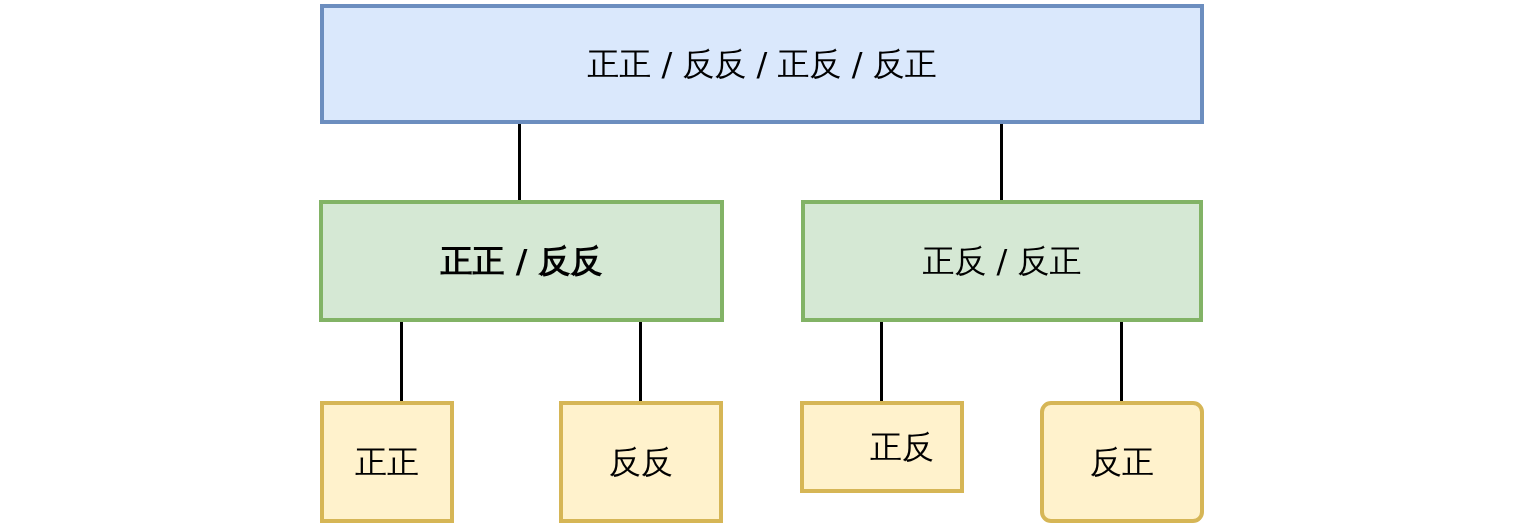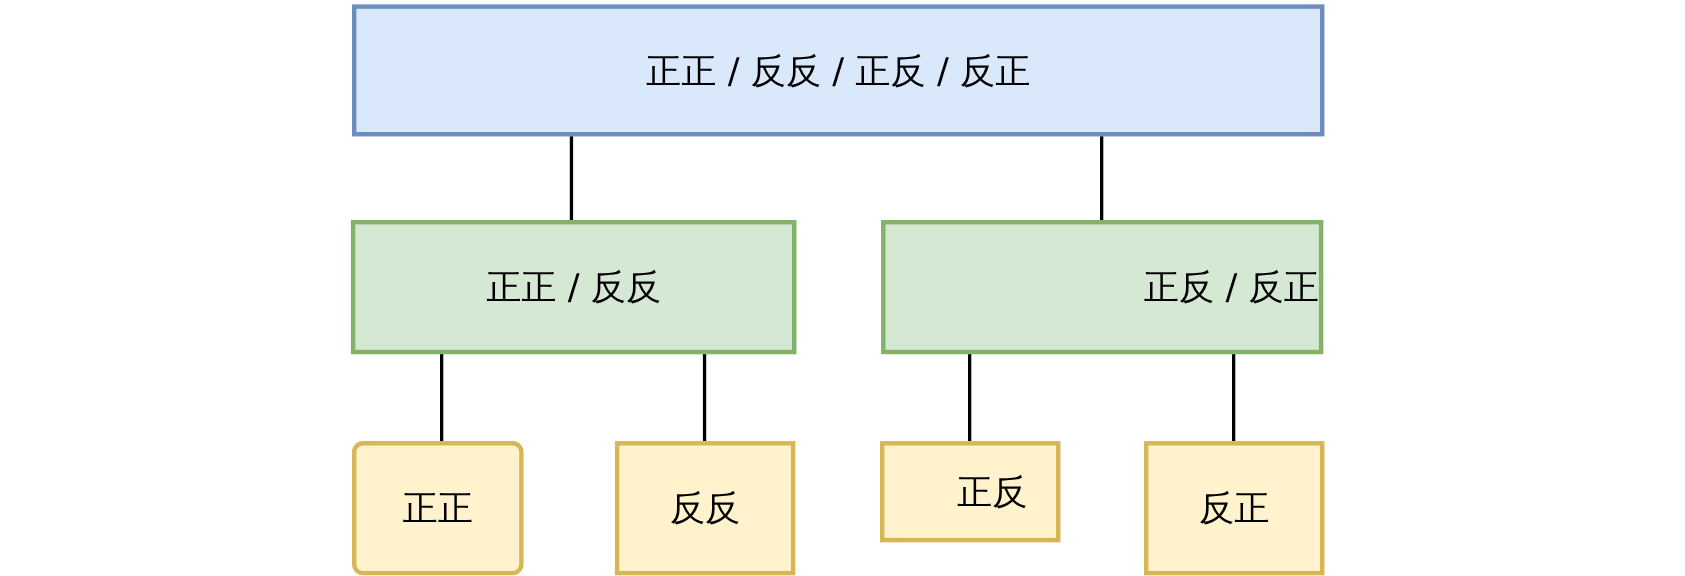--- a/index.html
+++ b/index.html
@@ -25,26 +25,26 @@
     justify-content: center;
     color: #000000;
   }
   .node .label {
     font-size: 32px;
     line-height: 1;
     white-space: nowrap;
     color: #000000;
   }
   .node.root   { left: 320px;  top: 4px;   width: 884px; height: 120px; }
-  .node.branch-0 { left: 319px; top: 200px; width: 405px; height: 122px; }
+  .node.branch-0 { left: 319px; top: 200px; width: 405px; height: 122px; font-weight: bold; }
   .node.branch-1 { left: 801px; top: 200px; width: 402px; height: 122px; }
-  .node.leaf-0 { left: 320px;  top: 401px; width: 156px; height: 122px; border-radius: 10px; }
+  .node.leaf-0 { left: 320px;  top: 401px; width: 134px; height: 122px; }
   .node.leaf-1 { left: 559px;  top: 401px; width: 164px; height: 122px; text-align: right; }
   .node.leaf-2 { left: 800px;  top: 401px; width: 164px; height: 92px; padding-left: 40px; }
-  .node.leaf-3 { left: 1040px; top: 401px; width: 164px; height: 122px; }
+  .node.leaf-3 { left: 1040px; top: 401px; width: 164px; height: 122px; border-radius: 11px; }
   .connector {
     position: absolute;
     width: 3px;
     background: #000000;
   }
   .connector.c-root-0 { left: 518px;  top: 124px; height: 76px; }
   .connector.c-root-1 { left: 1000px; top: 124px; height: 76px; }
   .connector.c-leaf-0 { left: 400px;  top: 322px; height: 79px; }
   .connector.c-leaf-1 { left: 639px;  top: 322px; height: 79px; }
   .connector.c-leaf-2 { left: 880px;  top: 322px; height: 79px; }
@@ -58,21 +58,21 @@
   <div class="node root" style="background-color: rgb(218, 232, 252); border-color: rgb(108, 142, 191);">
     <span class="label">正正 / 反反 / 正反 / 反正</span>
   </div>
 
   <div class="connector c-root-0" style="background-color: rgb(0, 0, 0);"></div>
   <div class="connector c-root-1" style="background-color: rgb(0, 0, 0);"></div>
 
   <div class="node branch-0" style="background-color: rgb(213, 232, 212); border-color: rgb(130, 179, 102);">
     <span class="label">正正 / 反反</span>
   </div>
-  <div class="node branch-1" style="background-color: rgb(213, 232, 212); border-color: rgb(130, 179, 102); justify-content: flex-end;">
+  <div class="node branch-1" style="background-color: rgb(213, 232, 212); border-color: rgb(130, 179, 102);">
     <span class="label">正反 / 反正</span>
   </div>
 
   <div class="connector c-leaf-0" style="background-color: rgb(0, 0, 0);"></div>
   <div class="connector c-leaf-1" style="background-color: rgb(0, 0, 0);"></div>
   <div class="connector c-leaf-2" style="background-color: rgb(0, 0, 0);"></div>
   <div class="connector c-leaf-3" style="background-color: rgb(0, 0, 0);"></div>
 
   <div class="node leaf-0" style="background-color: rgb(255, 242, 204); border-color: rgb(214, 182, 86);">
     <span class="label">正正</span>

